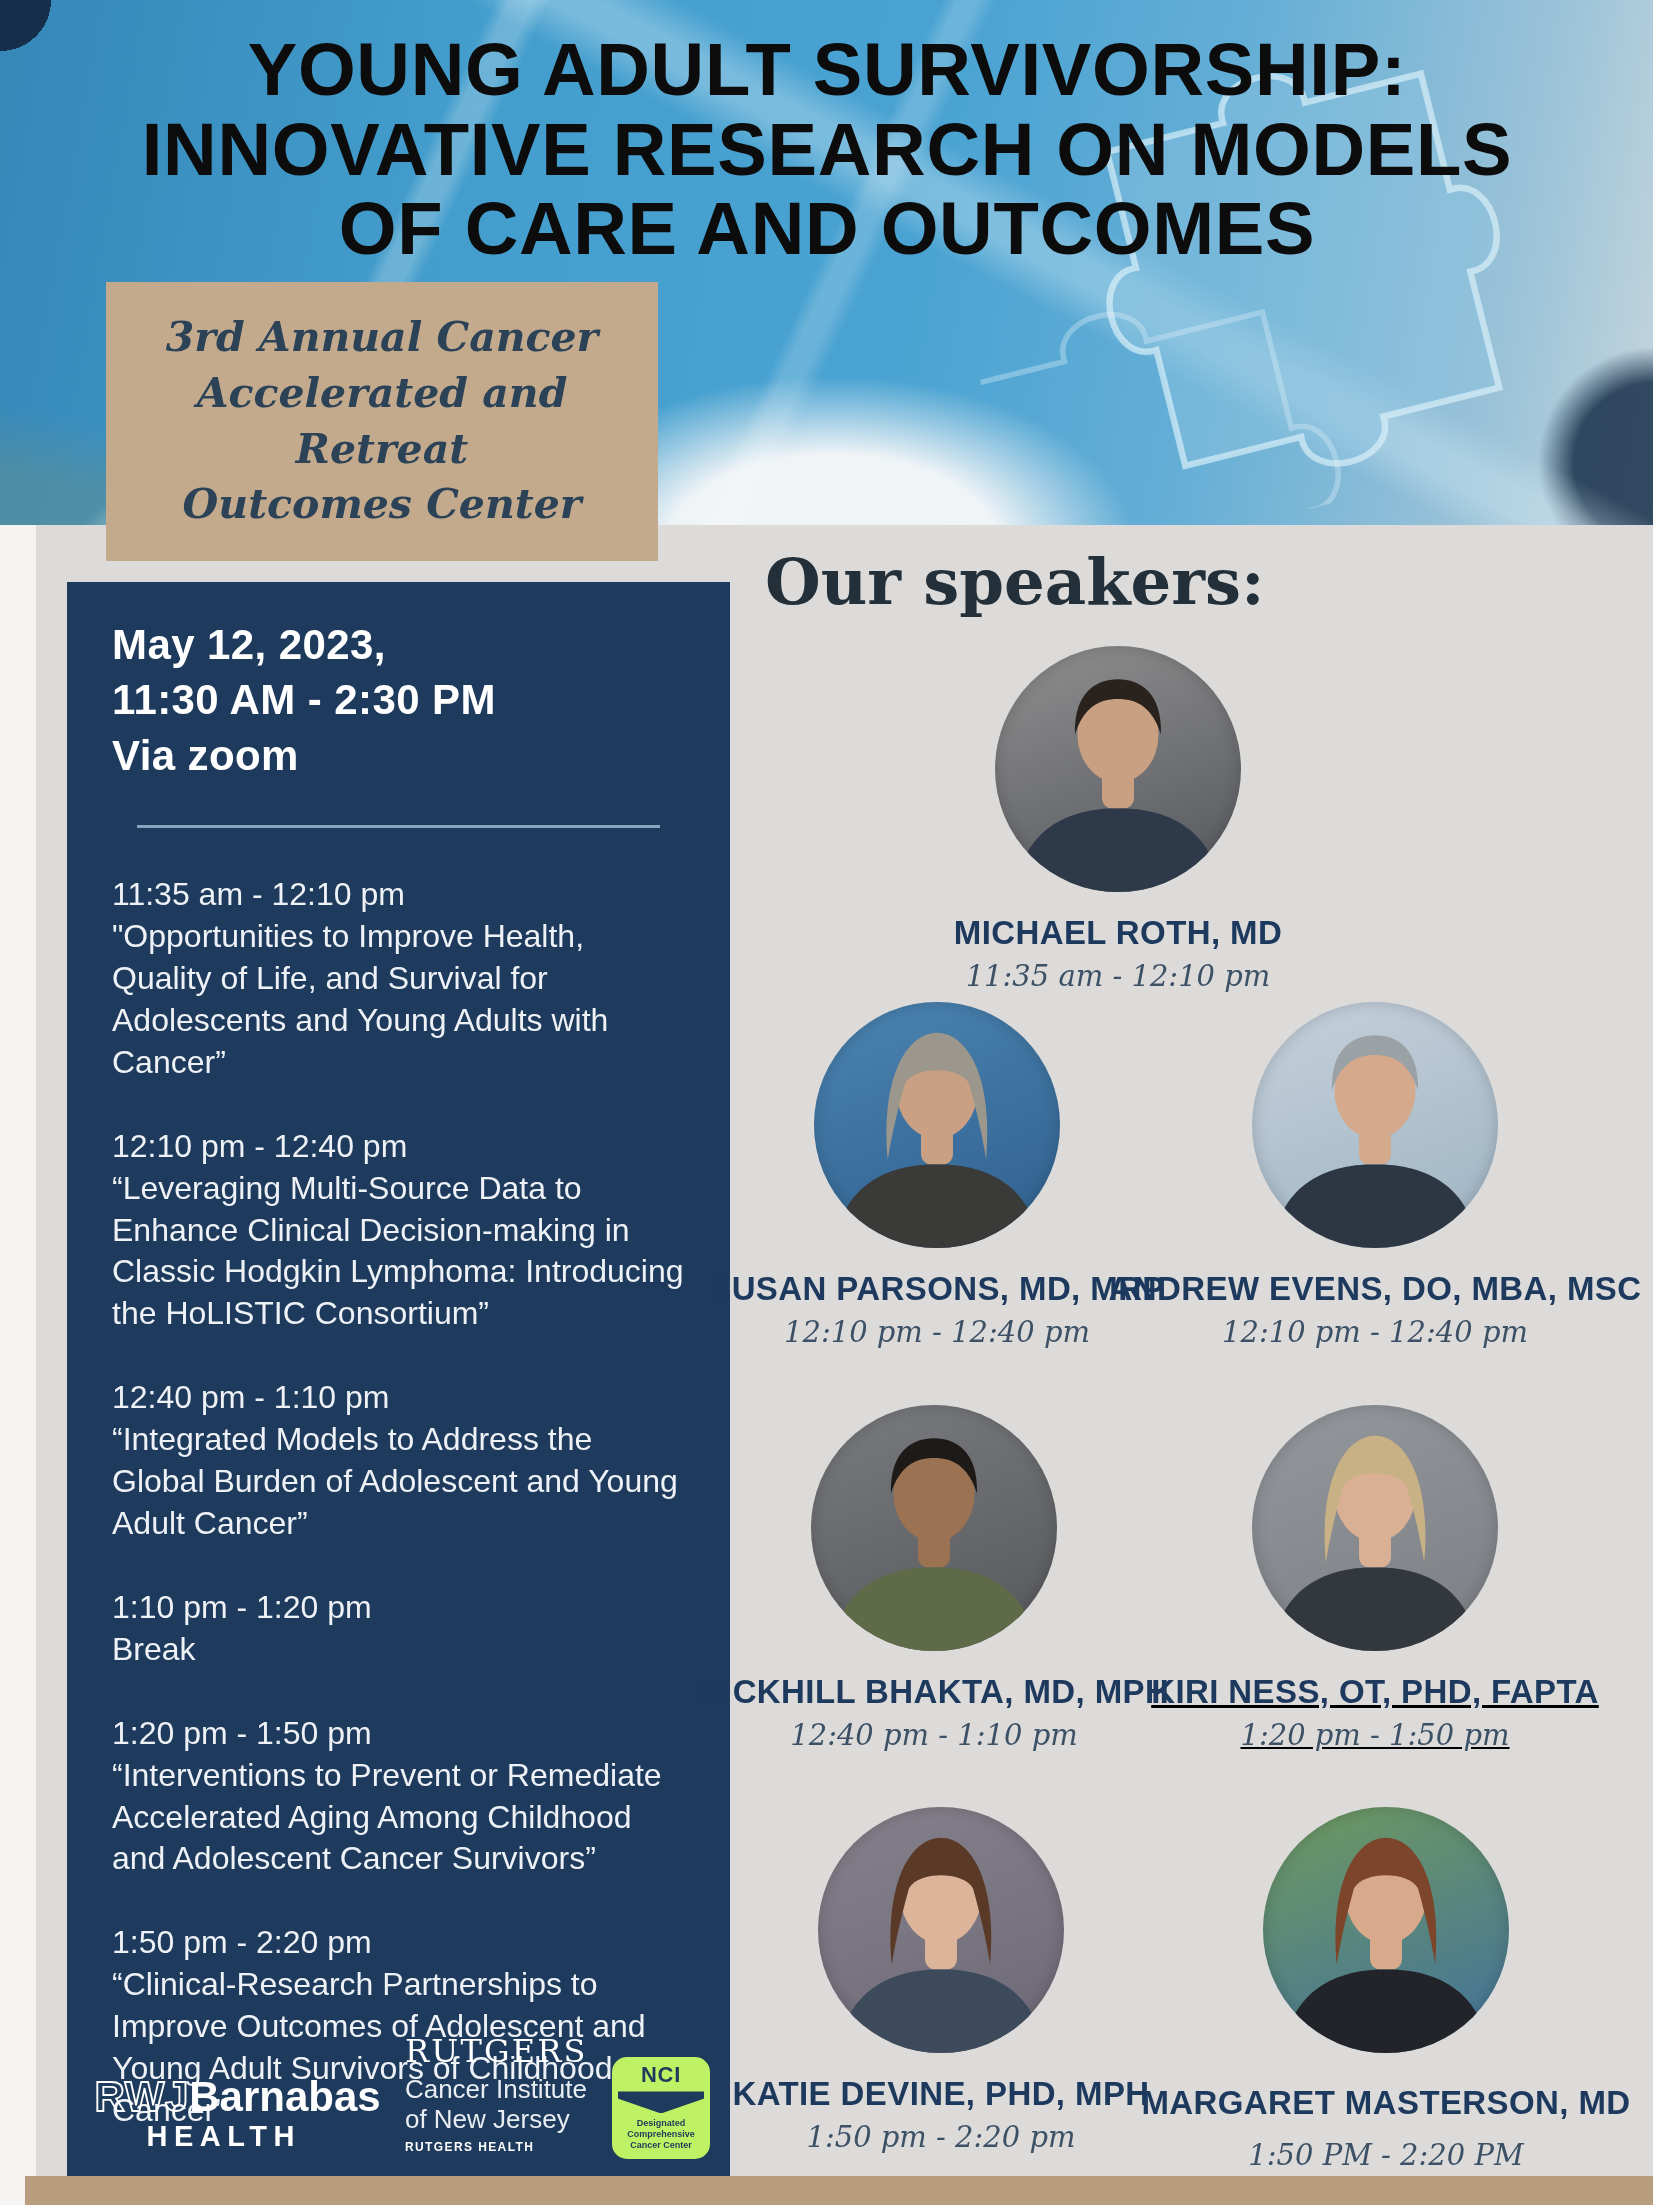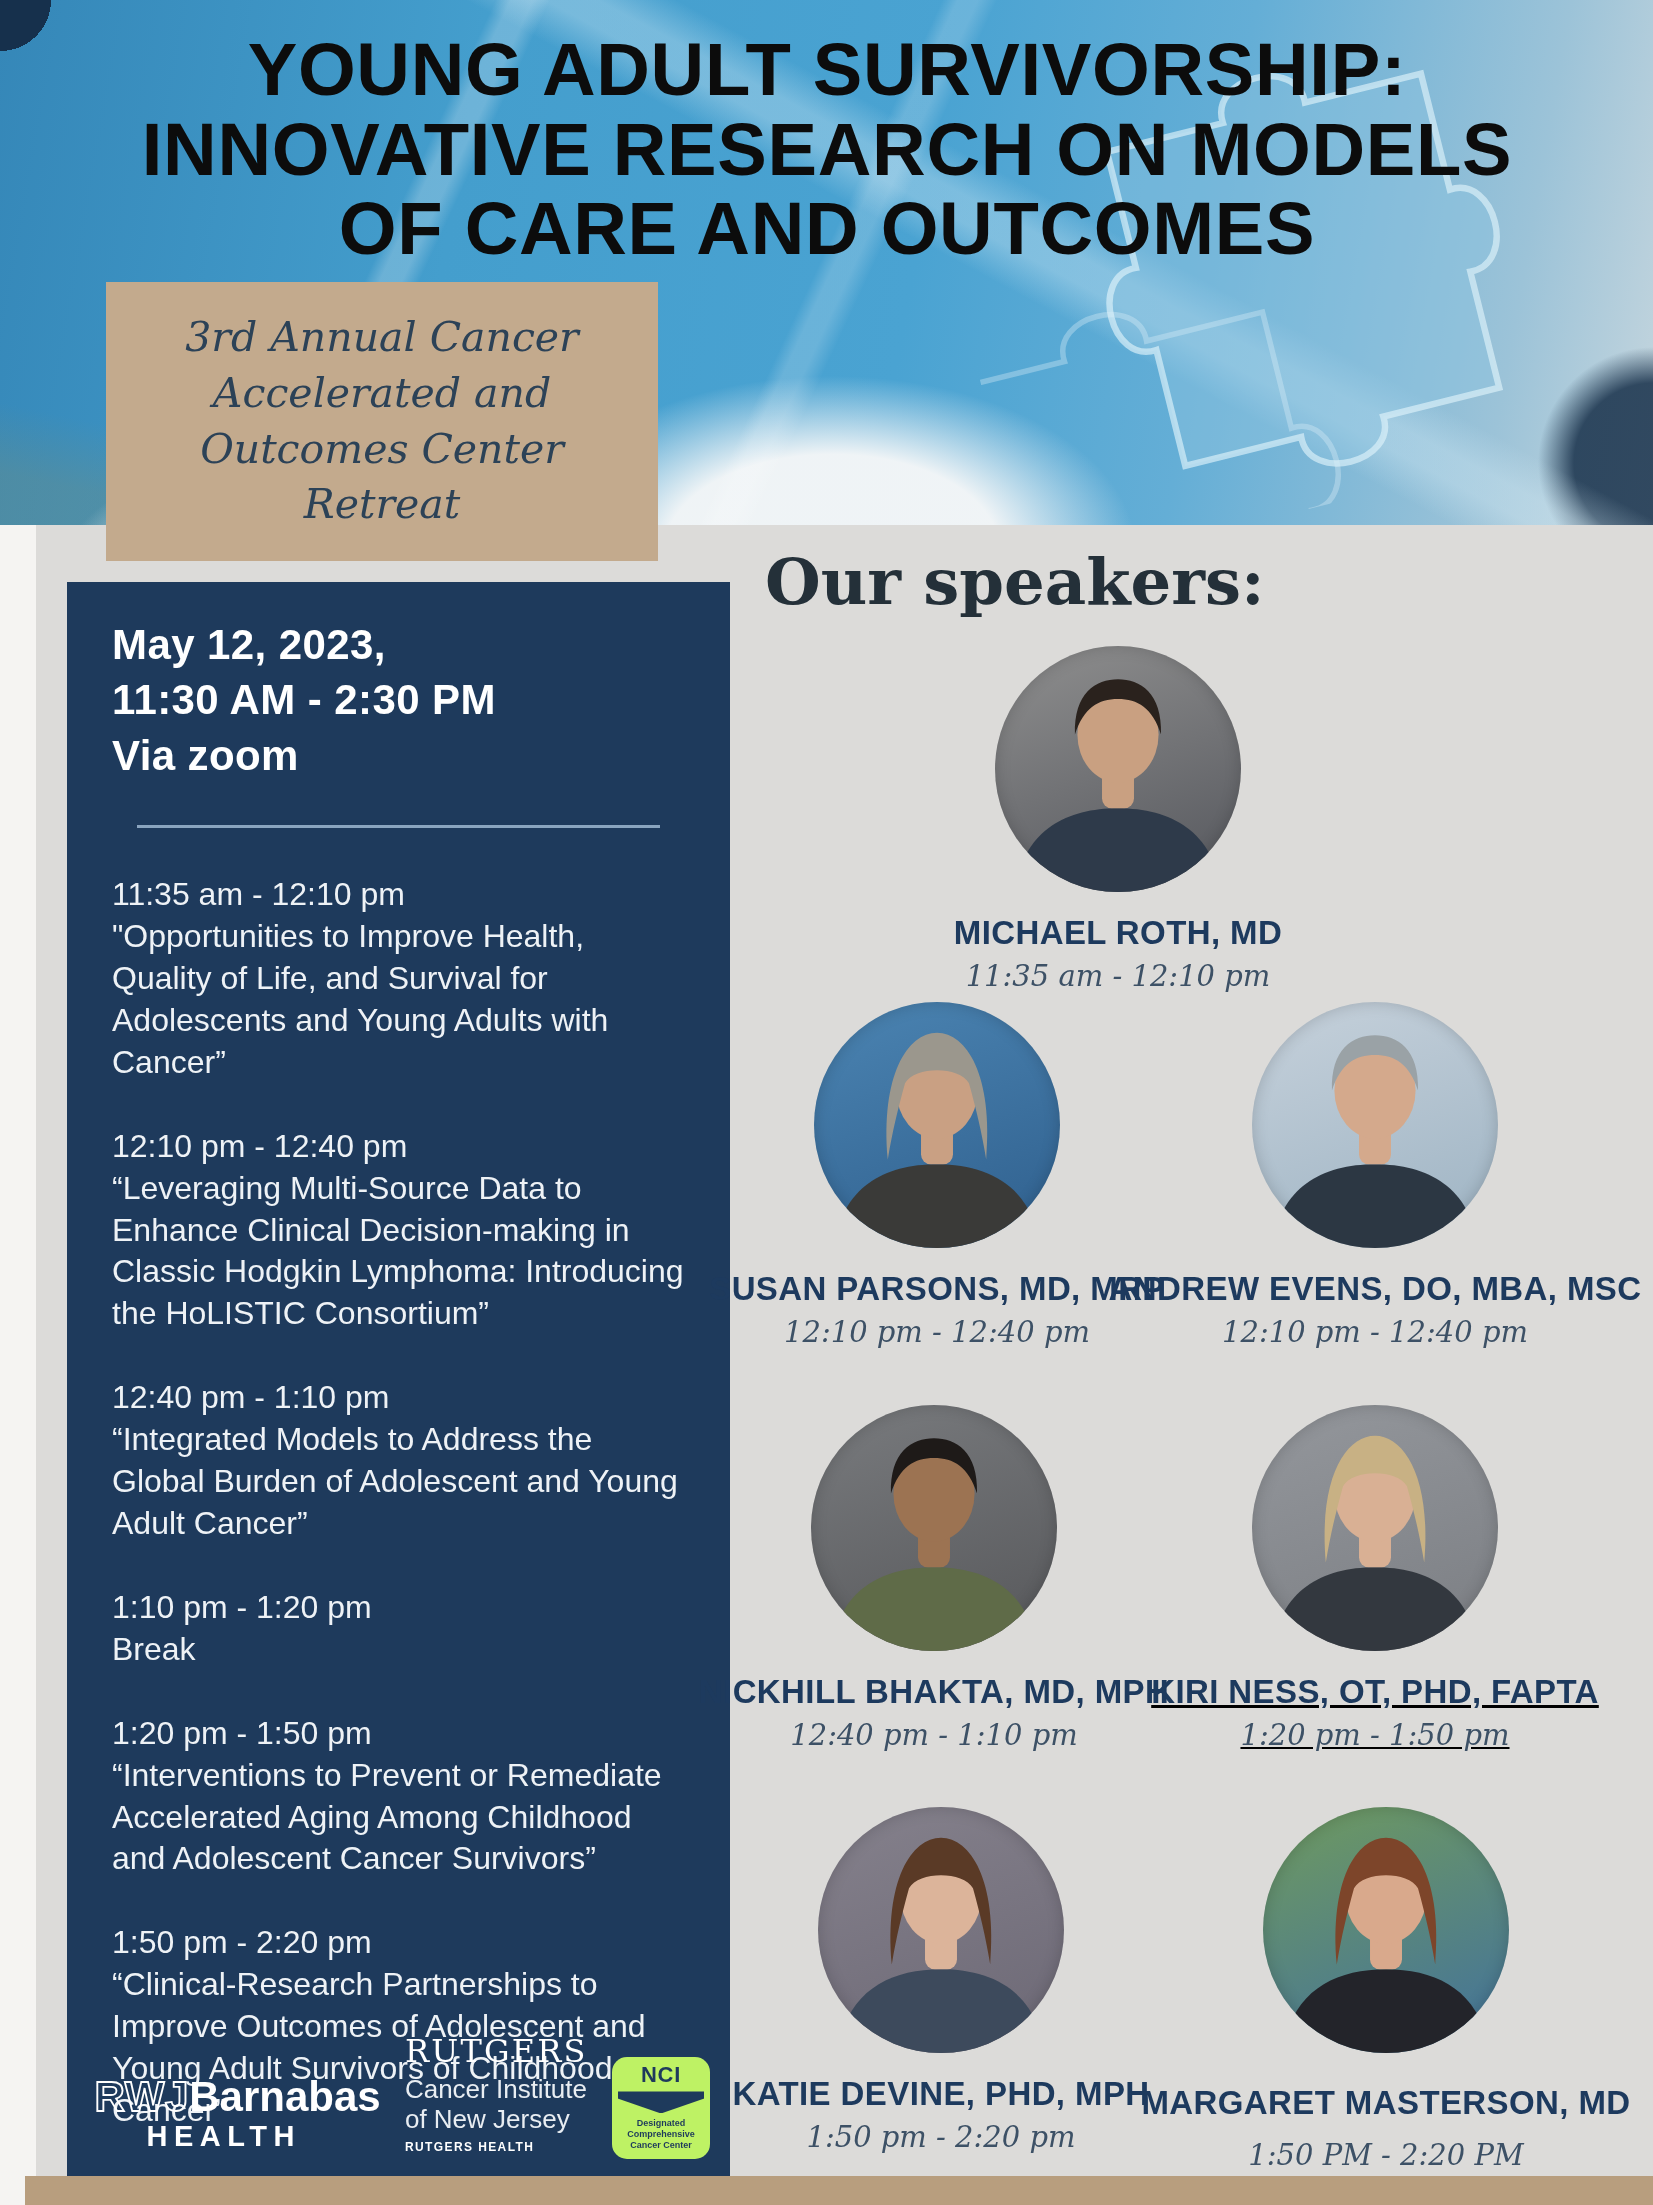--- a/index.html
+++ b/index.html
@@ -30,21 +30,21 @@
     font-weight:900; font-size:75px; line-height:1.06; color:#0c0c0c; letter-spacing:0.7px;
   }
   .title span { display:block; transform:scaleX(.99); }
 
   
   .event-box {
     position:absolute; left:106px; top:282px; width:552px; height:279px;
     background:#c3aa8d; display:flex; align-items:center; justify-content:center; text-align:center;
   }
   .event-box .inner {
-    font-family:"DejaVu Serif", serif; font-style:italic; font-weight:normal;
+    font-family:"DejaVu Serif", serif; font-style:italic; font-weight:bold;
     font-size:41px; line-height:1.36; color:#2c4257;
   }
 
   
   .left-edge { position:absolute; left:0; top:525px; width:36px; height:1680px; background:#f5f4f2; }
   .bottom-strip { position:absolute; left:25px; top:2176px; width:1629px; height:29px; background:#b89e7e; }
 
   
   .sidebar {
     position:absolute; left:67px; top:582px; width:663px; height:1594px;
@@ -106,22 +106,22 @@
     <span>YOUNG ADULT SURVIVORSHIP:</span>
     <span>INNOVATIVE RESEARCH ON MODELS</span>
     <span>OF CARE AND OUTCOMES</span>
   </h1>
 </div>
 
 <div class="event-box">
   <div class="inner">
     <div>3rd Annual Cancer</div>
     <div>Accelerated and</div>
+    <div>Retreat</div>
     <div>Outcomes Center</div>
-    <div>Retreat</div>
   </div>
 </div>
 
 <div class="left-edge"></div>
 
 <aside class="sidebar">
   <div class="sb-head">
     <div>May 12, 2023,</div>
     <div>11:30 AM - 2:30 PM</div>
     <div>Via zoom</div>

